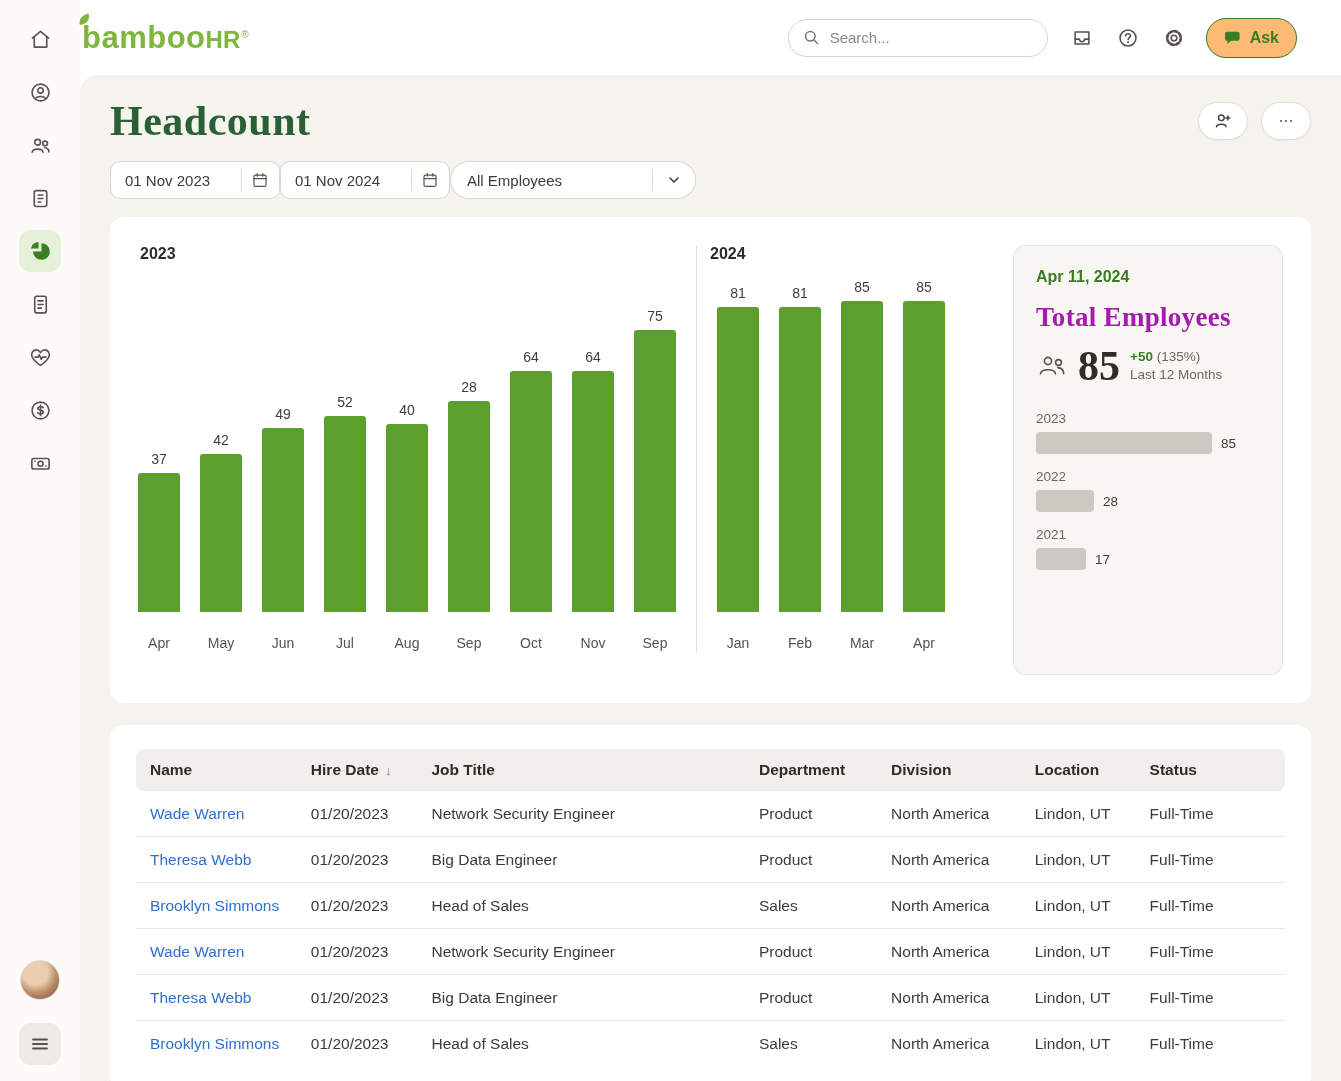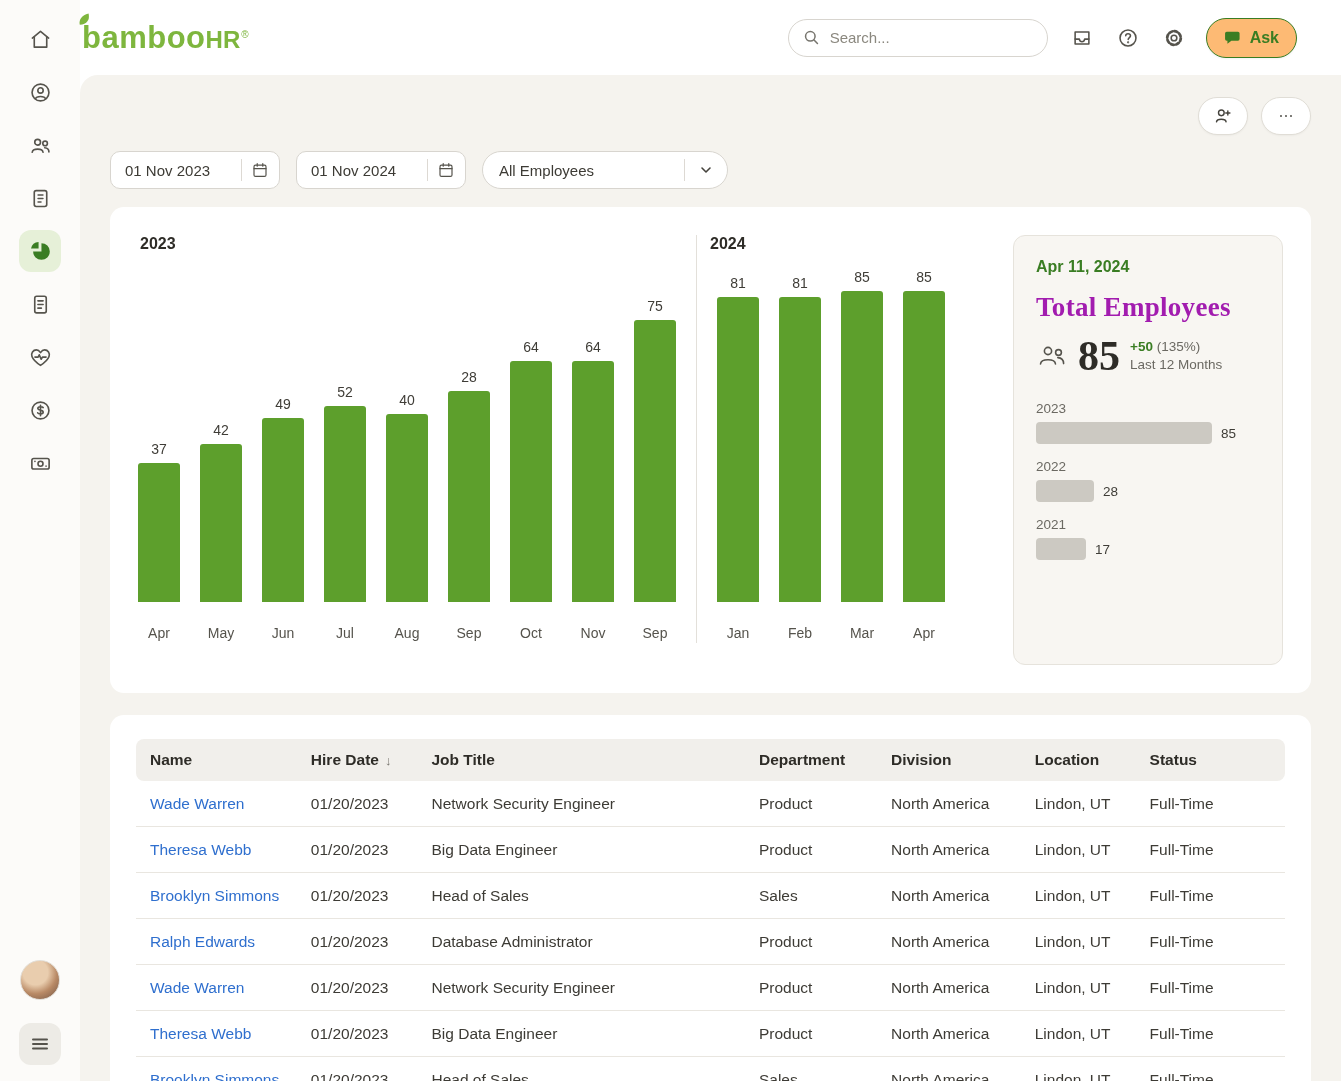--- a/index.html
+++ b/index.html
@@ -71,21 +71,21 @@
   .page-head { display:flex; align-items:center; margin-top:22px; }
   .page-title { font-family:"Liberation Serif", serif; font-size:42px; font-weight:700; color:var(--heading-green); margin:0; letter-spacing:.5px; }
   .head-actions { margin-left:auto; display:flex; gap:13px; }
   .pill-btn {
     height:38px; min-width:50px; padding:0 14px; background:#fff;
     border:1px solid #e0ddd6; border-radius:19px; display:grid; place-items:center;
     cursor:pointer; box-shadow:0 1px 2px rgba(0,0,0,.04);
   }
   .pill-btn svg { width:20px; height:20px; stroke:#45433d; fill:none; stroke-width:1.7; stroke-linecap:round; stroke-linejoin:round; }
 
-  .filters { display:flex; gap:16px; margin-top:16px; }
+  .filters { display:flex; margin-top:16px; }
   .date-input {
     width:170px; height:38px; background:#fff; border:1px solid #d8d5cf; border-radius:10px;
     display:flex; align-items:center; padding:0 10px 0 12px; gap:8px;
   }
   .date-input input { border:none; outline:none; width:96px; font-size:15px; color:#3d3b35; background:transparent; font-family:inherit; }
   .date-input .cal-wrap { margin-left:auto; border-left:1px solid #ddd9d3; padding-left:9px; display:grid; place-items:center; cursor:pointer; height:22px; }
   .date-input svg { width:18px; height:18px; stroke:#55534c; fill:none; stroke-width:1.6; stroke-linecap:round; }
   .select-box {
     width:246px; height:38px; background:#fff; border:1px solid #d8d5cf; border-radius:19px;
     display:flex; align-items:center; padding-left:16px; font-size:15px; color:#3d3b35; cursor:pointer;
@@ -259,20 +259,21 @@
       <svg width="18" height="18" viewBox="0 0 20 20">
           <path d="M3 3h12.5a1.8 1.8 0 0 1 1.8 1.8v6.4a1.8 1.8 0 0 1-1.8 1.8H8.2L3.8 16.5v-3.5H3a1.8 1.8 0 0 1-1.8-1.8V4.8A1.8 1.8 0 0 1 3 3z" fill="#3a7d23"></path>
         </svg>
       <span>Ask</span>
     </button>
   </header>
 
   <main class="main">
 
     <div class="page-head">
+      <h1 class="page-title">Headcount</h1>
       <div class="head-actions">
         <div class="pill-btn">
           <svg viewBox="0 0 24 24">
               <circle cx="10" cy="8.2" r="3.4"></circle>
               <path d="M4.2 19c.5-4.2 11-4.2 11.5 0"></path>
               <path d="M17.8 5.8v5M15.3 8.3h5"></path>
             </svg>
         </div>
         <div class="pill-btn">
           <svg viewBox="0 0 24 24">
@@ -473,29 +474,20 @@
             <tr>
               <td><span class="link">Brooklyn Simmons</span></td>
               <td>01/20/2023</td>
               <td>Head of Sales</td>
               <td>Sales</td>
               <td>North America</td>
               <td>Lindon, UT</td>
               <td>Full-Time</td>
             </tr>
             <tr>
-              <td><span class="link">Ralph Edwards</span></td>
-              <td>01/20/2023</td>
-              <td>Database Administrator</td>
-              <td>Product</td>
-              <td>North America</td>
-              <td>Lindon, UT</td>
-              <td>Full-Time</td>
-            </tr>
-            <tr>
               <td><span class="link">Wade Warren</span></td>
               <td>01/20/2023</td>
               <td>Network Security Engineer</td>
               <td>Product</td>
               <td>North America</td>
               <td>Lindon, UT</td>
               <td>Full-Time</td>
             </tr>
             <tr>
               <td><span class="link">Theresa Webb</span></td>

